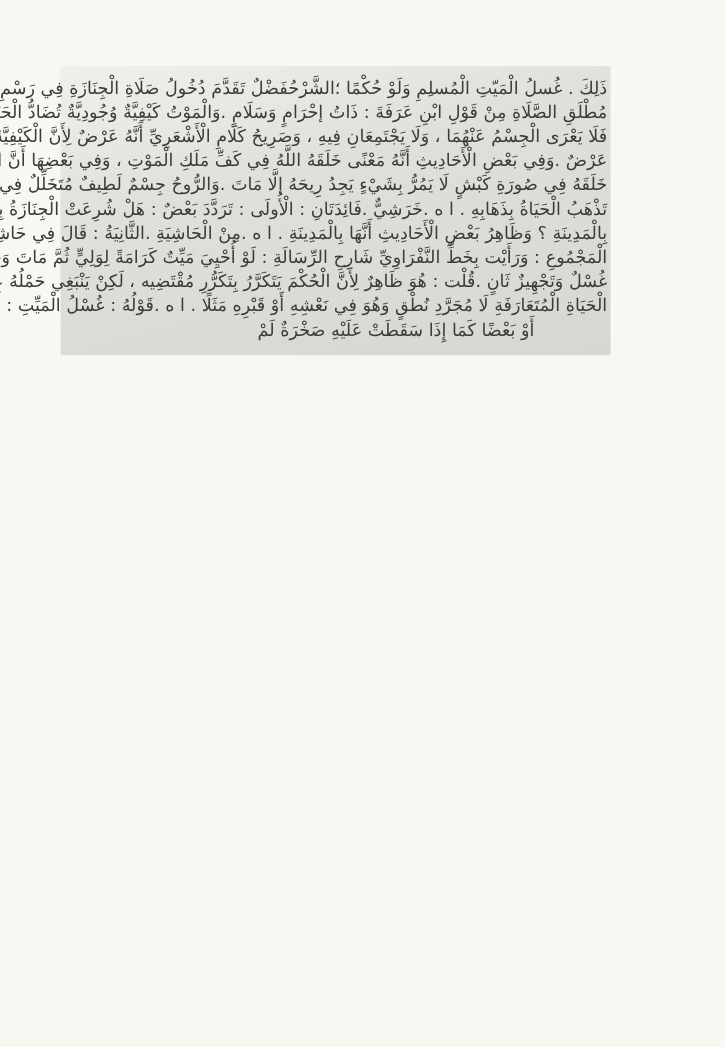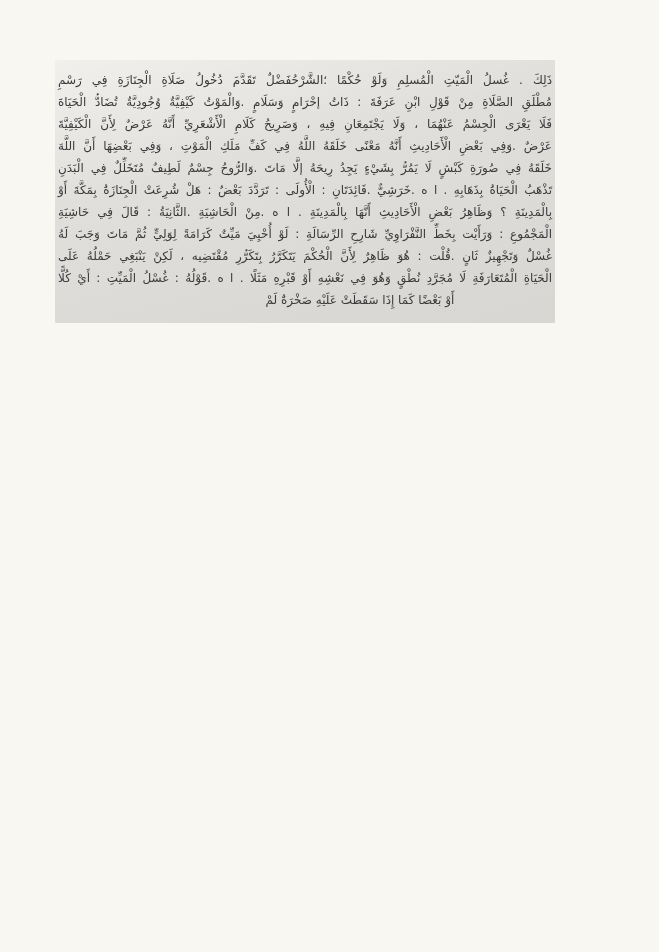--- a/index.html
+++ b/index.html
@@ -32,21 +32,21 @@
     background: linear-gradient(165deg,
       var(--card-top) 0%,
       var(--card-mid) 38%,
       var(--card-bottom) 100%);
     padding: 9px 3px 0 3px;
     border-radius: 1px;
   }
   .text-block {
     direction: rtl;
     color: var(--text);
-    font-size: 12px;
+    font-size: 16px;
     font-weight: 500;
     letter-spacing: 0;
   }
   .text-line {
     direction: rtl;
     unicode-bidi: plaintext;
     text-align: justify;
     text-align-last: justify;
     line-height: 22px;
     height: 22px;

